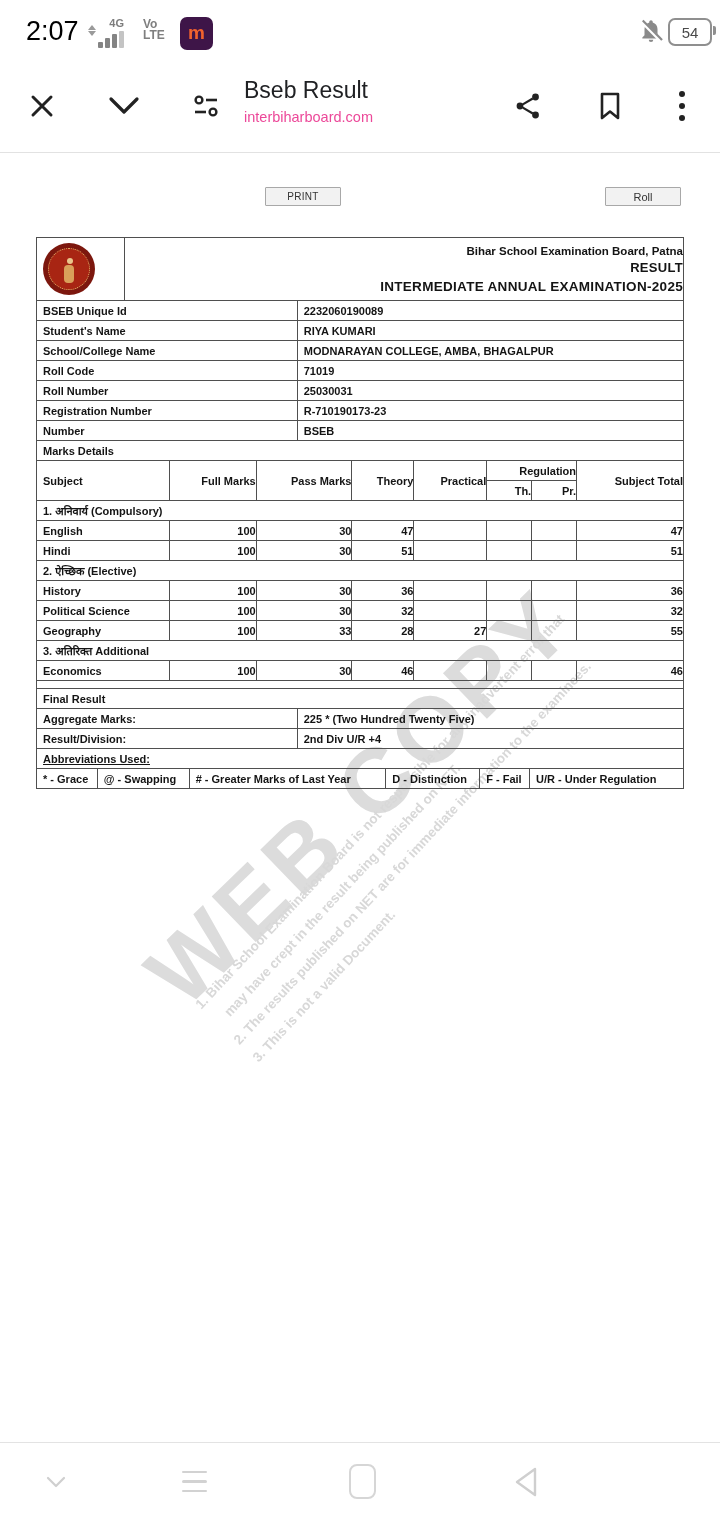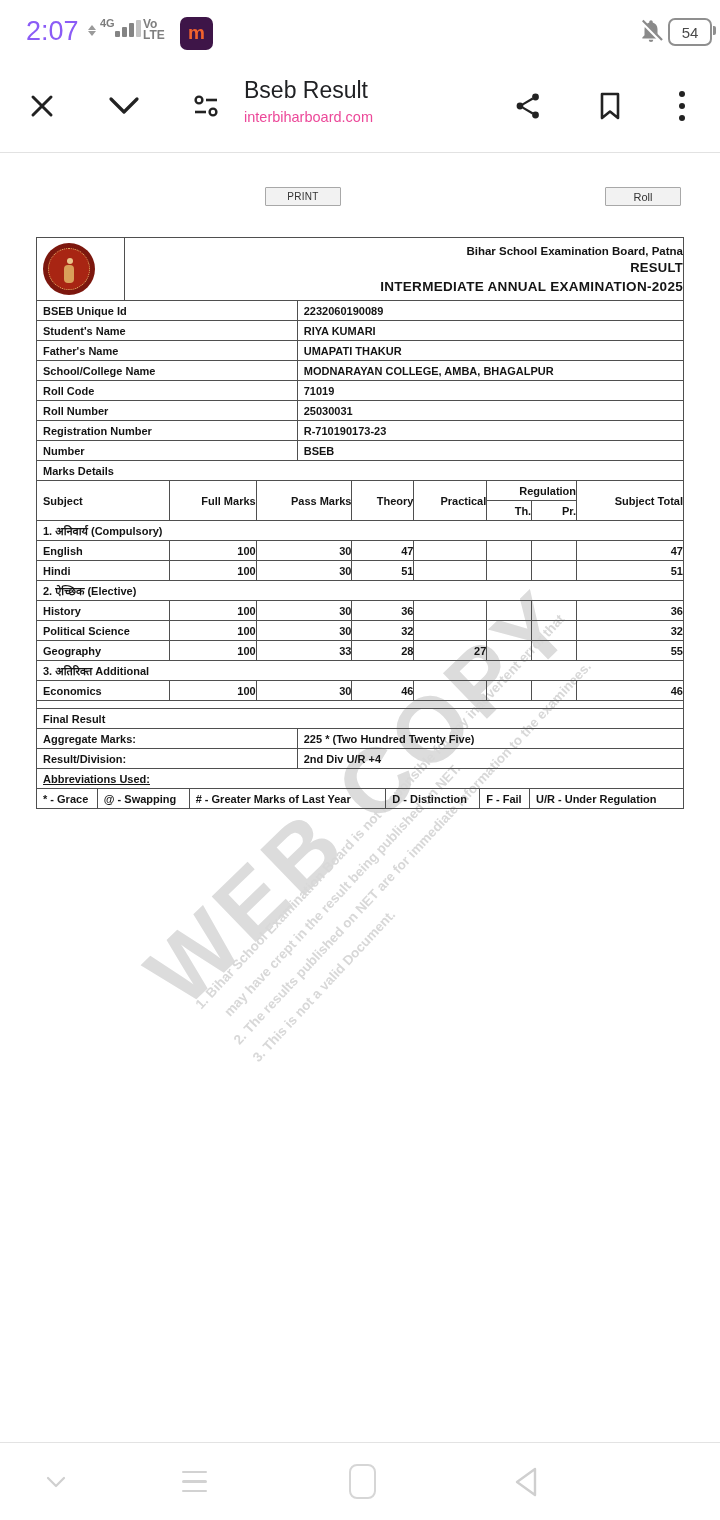--- a/index.html
+++ b/index.html
@@ -1,26 +1,26 @@
 <!DOCTYPE html>
 <html><head>
 <meta charset="utf-8">
 <style>
   html,body{margin:0;padding:0;background:#fff;}
   .screen{position:relative;width:720px;height:1520px;background:#fff;overflow:hidden;
           font-family:"Liberation Sans","DejaVu Sans",sans-serif;}
 
   
   .statusbar{position:absolute;left:0;top:0;width:720px;height:60px;background:#fff;}
-  .time{position:absolute;left:26px;top:16px;font-size:27px;color:#8b5cf6;}
+  .time{position:absolute;left:26px;top:16px;font-size:27px;color:#000000;}
   .sig{position:absolute;left:88px;top:18px;display:flex;align-items:flex-start;}
   .arrs{display:flex;flex-direction:column;gap:1px;margin-top:7px;margin-right:2px;}
   .arr-up{width:0;height:0;border-left:4px solid transparent;border-right:4px solid transparent;border-bottom:5px solid #9a9a9a;}
   .arr-dn{width:0;height:0;border-left:4px solid transparent;border-right:4px solid transparent;border-top:5px solid #9a9a9a;}
-  .sigcol{display:flex;flex-direction:row;align-items:flex-start;}
+  .sigcol{display:flex;flex-direction:column;align-items:flex-end;}
   .fourg{font-size:11px;font-weight:bold;color:#7d7d7d;line-height:11px;margin-left:2px;}
   .bars{display:flex;align-items:flex-end;gap:2px;margin-top:2px;}
   .bars span{display:inline-block;width:5px;background:#848484;border-radius:1px;}
   .b1{height:6px;} .b2{height:10px;} .b3{height:14px;} .b4{height:17px;background:#c4c4c4 !important;}
   .volte{position:absolute;left:143px;top:19px;font-size:12px;font-weight:bold;color:#7f7f7f;line-height:11px;}
   .appbadge{position:absolute;left:180px;top:17px;width:33px;height:33px;border-radius:7px;background:#3e1548;
             display:flex;align-items:center;justify-content:center;}
   .appbadge span{color:#f2622d;font-size:19px;font-weight:bold;line-height:19px;margin-top:-3px;}
   .bell{position:absolute;left:638px;top:18px;}
   .battery{position:absolute;left:668px;top:18px;width:40px;height:24px;border:2px solid #8f8f8f;border-radius:7px;
@@ -211,24 +211,20 @@
           <col style="width:59.7%">
         </colgroup>
       <tbody>
           <tr>
             <td>BSEB Unique Id</td>
             <td>2232060190089</td>
           </tr>
       <tr>
             <td>Student's Name</td>
             <td>RIYA KUMARI</td>
-          </tr>
-      <tr>
-            <td>Father's Name</td>
-            <td>UMAPATI THAKUR</td>
           </tr>
       <tr>
             <td>School/College Name</td>
             <td>MODNARAYAN COLLEGE, AMBA, BHAGALPUR</td>
           </tr>
       <tr>
             <td>Roll Code</td>
             <td>71019</td>
           </tr>
       <tr>

